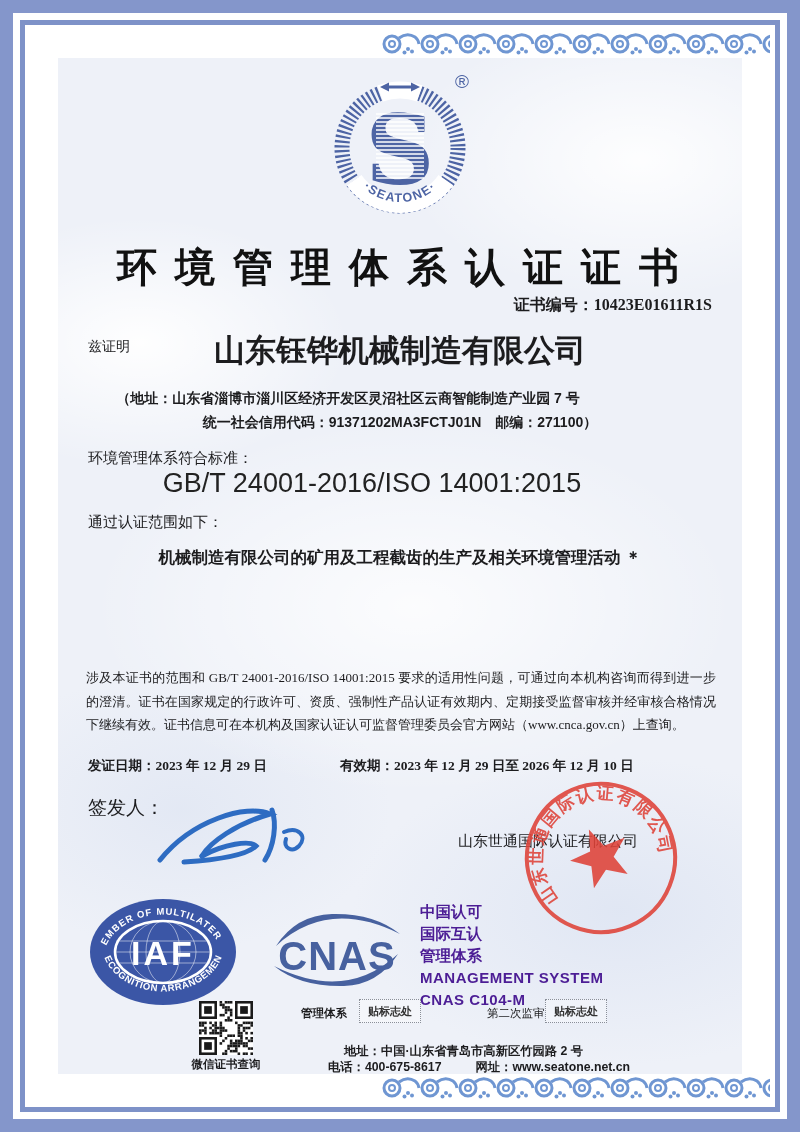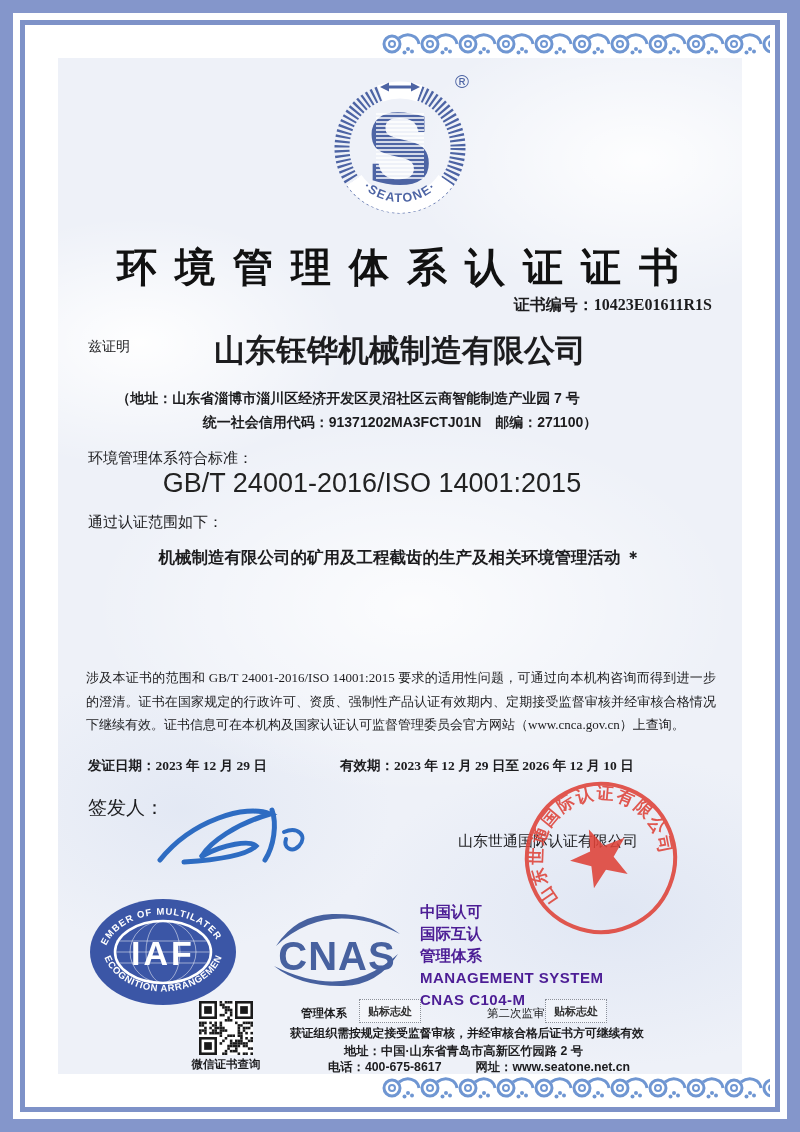--- a/index.html
+++ b/index.html
@@ -436,19 +436,18 @@
       <rect x="0" y="36" width="18" height="18" fill="#1a1a1a"></rect>
       <rect x="2.5714285714285716" y="38.57142857142858" width="12.857142857142858" height="12.857142857142858" fill="#ffffff"></rect>
       <rect x="5.142857142857143" y="41.142857142857146" width="7.714285714285715" height="7.714285714285715" fill="#1a1a1a"></rect>
     </svg>
   <div class="abs qrcaption ink">微信证书查询</div>
 
   <div class="abs audit1 ink">管理体系</div>
   <div class="abs stickerbox box1">贴标志处</div>
   <div class="abs audit2 ink">第二次监审</div>
   <div class="abs stickerbox box2">贴标志处</div>
-  <div class="abs note ink">获证组织需按规定接受监督审核，并经审核合格后证书方可继续有效</div>
   <div class="abs caddr ink">地址：中国·山东省青岛市高新区竹园路 2 号</div>
   <div class="abs cphone ink">
     <span>电话：400-675-8617</span><span>网址：www.seatone.net.cn</span>
   </div>
 
 </div>
 
 </body></html>

